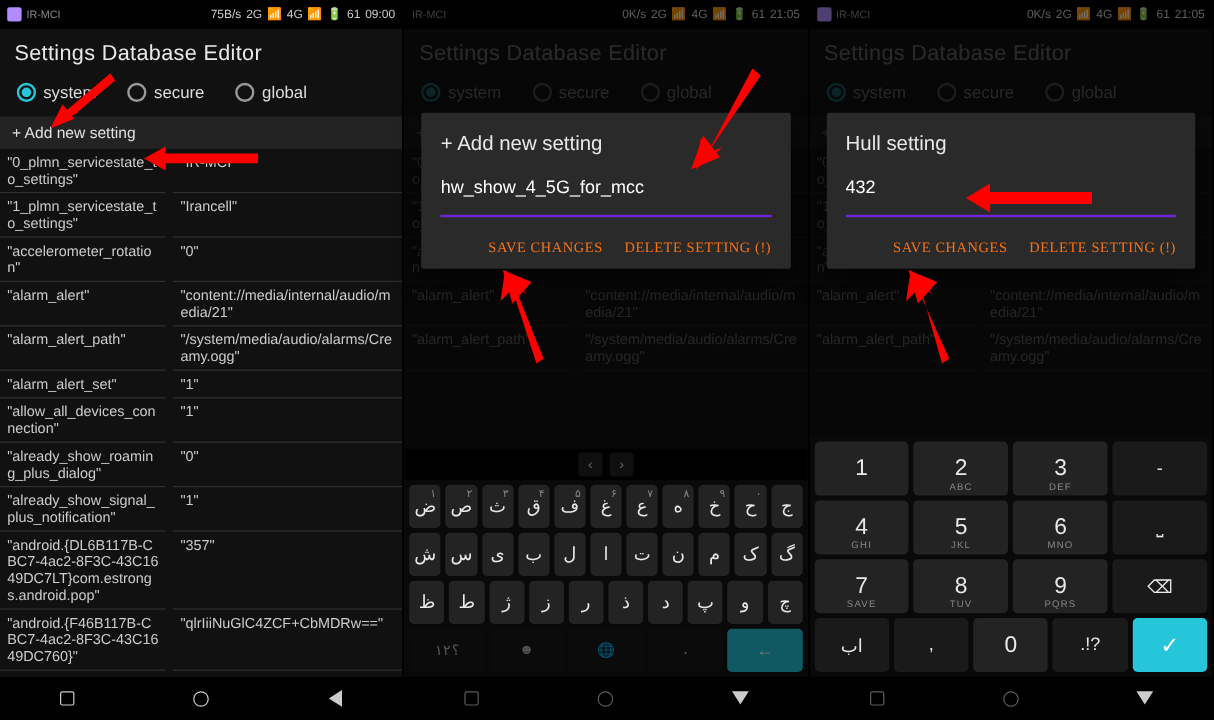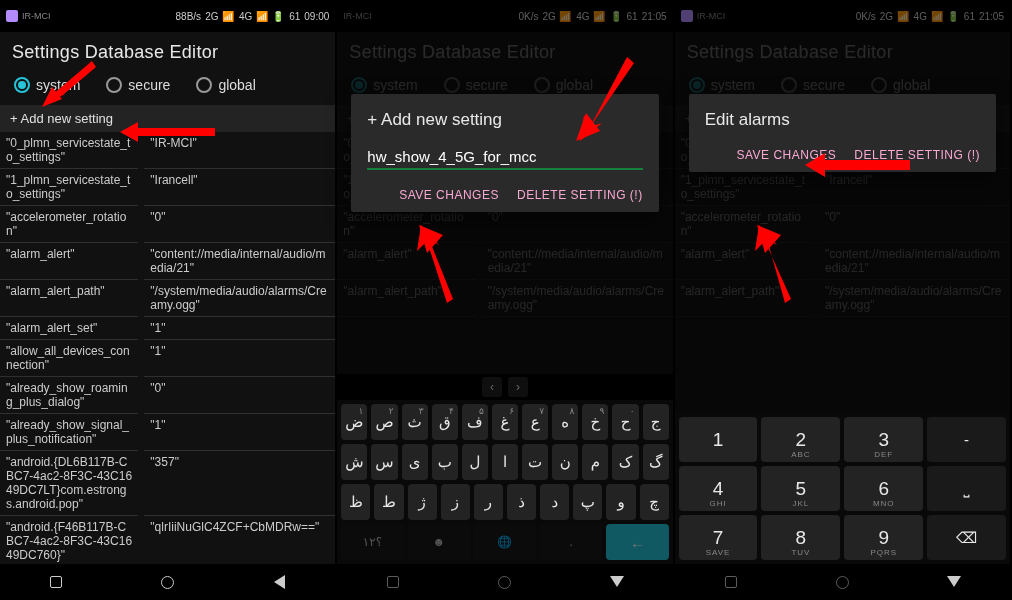--- a/index.html
+++ b/index.html
@@ -6,54 +6,54 @@
   body {
     width: 1012px; height: 600px;
     background: #000;
     font-family: Arial, Helvetica, sans-serif;
     display: flex;
     overflow: hidden;
     color: #ddd;
     position: relative;
   }
   .phone { flex: 1; height: 600px; background: #111; display: flex; flex-direction: column; border-right: 2px solid #000; position: relative;}
-  .statusbar { height: 32px; background: #000; display: flex; align-items: center; justify-content: flex-end; font-size: 10px; color: #ccc; padding: 0 6px; gap: 4px;}
+  .statusbar { height: 22px; background: #000; display: flex; align-items: center; justify-content: flex-end; font-size: 10px; color: #ccc; padding: 12px 6px; gap: 4px;}
   .statusbar .left { flex:1; display:flex; gap:4px; align-items:center; color:#888; font-size:9px;}
   .appicon { width:12px; height:12px; background:#b28cff; border-radius:2px;}
   .title { font-size: 18px; font-weight: 300; color: #e8e8e8; padding: 10px 12px 14px; letter-spacing: .3px;}
   .tabs { display: flex; gap: 26px; padding: 0 14px 12px;}
   .tab { display:flex; align-items:center; gap:6px; font-size:14px; color:#ddd;}
   .radio { width:16px; height:16px; border:2px solid #999; border-radius:50%; display:inline-flex; align-items:center; justify-content:center;}
   .radio.sel { border-color:#26c6da;}
   .radio.sel::after { content:''; width:8px; height:8px; border-radius:50%; background:#26c6da;}
   .addrow { background:#232323; padding:6px 10px; font-size:13px; color:#e0e0e0;}
   .list { flex:1; overflow:hidden; font-size:12px;}
   .row { display:flex; gap:6px;}
   .cell { padding:4px 6px; border-bottom:1px solid #303030; color:#ccc; word-break: break-all;}
   .cell.k { width:42%;}
   .cell.v { width:58%;}
   
   .shade { position:absolute; inset:0; background:rgba(0,0,0,.55);}
   .dialog { position:absolute; left:14px; right:14px; top:94px; background:#2a2a2a; border-radius:2px; padding:16px 16px 10px; box-shadow:0 8px 22px rgba(0,0,0,.6);}
   .dlgtitle { color:#e8e8e8; font-size:17px; font-weight:300; margin-bottom:14px;}
-  .dlginput { width:100%; background:transparent; border:none; border-bottom:2px solid #15803d; color:#fff; font-size:15px; padding:4px 0 3px; outline:none;}
+  .dlginput { width:100%; background:transparent; border:none; border-bottom:2px solid #6d28d9; color:#fff; font-size:15px; padding:4px 0 14px; outline:none;}
   .dlgactions { display:flex; justify-content:flex-end; gap:18px; margin-top:18px;}
-  .dlgbtn { color:#f9a8d4; font-size:12px; letter-spacing:.5px; cursor:pointer;}
+  .dlgbtn { color:#f97316; font-size:12px; letter-spacing:.5px; cursor:pointer;font-family:Liberation Serif, serif;}
   
   .faded .tabs, .faded .addrow, .faded .list, .faded .title { opacity:.35; }
   
   .kbwrap { background:#161616; }
   .hints { display:flex; justify-content:center; gap:6px; padding:3px 0; background:#000;}
   .chev { width:20px; height:20px; display:flex; align-items:center; justify-content:center; color:#ddd; background:#232323; border-radius:3px; font-size:12px;}
   .kb { display:flex; flex-direction:column; gap:4px; padding:4px;}
   .kbr { display:flex; gap:4px;}
   .key { flex:1; height:36px; background:#232323; border-radius:4px; display:flex; align-items:center; justify-content:center; color:#e8e8e8; font-size:15px;}
   .key.sub { position:relative;}
   .key.sub .top { position:absolute; top:2px; right:4px; font-size:9px; color:#888;}
-  .key.dark { background:#1a1a1a; color:#bbb; font-size:12px;}
+  .key.dark { background:#1a1a1a; color:#bbb; font-size:12px;font-family:Liberation Mono, monospace;}
   .key.ent { background:#26c6da; color:#fff;}
   .key.wide2 { flex:2;}
   
   .numkb { display:flex; flex-direction:column; gap:4px; padding:4px;}
   .numr { display:flex; gap:4px;}
   .nkey { flex:1; height:45px; background:#232323; border-radius:4px; display:flex; align-items:center; justify-content:center; color:#e8e8e8; font-size:19px; position:relative;}
   .nkey .sub { position:absolute; bottom:3px; font-size:8px; color:#888; letter-spacing:1px;margin-top:12px;}
   .nkey.dark { background:#1a1a1a; font-size:15px;}
   .nkey.ent { background:#26c6da; color:#fff;}
   
@@ -76,21 +76,21 @@
   <text x="120" y="190" fill="#b85a00" font-size="46" font-weight="bold" font-family="Arial">Hull Kade</text>
 </svg>
 
 <div class="phone">
   <div class="statusbar">
     <span class="left">
         <span class="appicon"></span>
         <span>IR-MCI</span>
         <br>
       </span>
-    <span>88B/s</span>
+    <span>75B/s</span>
     <span>2G</span>
       <span>📶</span>
     <span>4G</span>
       <span>📶</span>
     <span>🔋</span>
       <span>61</span>
     <span>09:00</span>
   </div>
   <div class="title">Settings Database Editor</div>
   <div class="tabs">
@@ -370,21 +370,22 @@
         <div class="cell v">"content://media/internal/audio/media/21"</div>
       </div>
       <div class="row">
         <div class="cell k">"alarm_alert_path"</div>
         <div class="cell v">"/system/media/audio/alarms/Creamy.ogg"</div>
       </div>
     </div>
 
   <div class="shade"></div>
   <div class="dialog">
-    <div class="dlgtitle">Edit alarms</div>
+    <div class="dlgtitle">Hull setting</div>
+    <input class="dlginput" value="432" style="">
     <div class="dlgactions">
       <span class="dlgbtn">SAVE CHANGES</span>
       <span class="dlgbtn">DELETE SETTING (!)</span>
     </div>
   </div>
 
   <div class="kbwrap" style="margin-top:auto;">
     <div class="numkb" id="numkb">
         <div class="numr">
           <div class="nkey">1</div>
@@ -397,20 +398,27 @@
           <div class="nkey">5<span class="sub">JKL</span></div>
           <div class="nkey">6<span class="sub">MNO</span></div>
           <div class="nkey dark">⎵</div>
         </div>
         <div class="numr">
           <div class="nkey">7<span class="sub">SAVE</span></div>
           <div class="nkey">8<span class="sub">TUV</span></div>
           <div class="nkey">9<span class="sub">PQRS</span></div>
           <div class="nkey dark">⌫</div>
         </div>
+        <div class="numr">
+          <div class="nkey dark">اب</div>
+          <div class="nkey dark">,</div>
+          <div class="nkey">0</div>
+          <div class="nkey dark">.!?</div>
+          <div class="nkey ent">✓</div>
+        </div>
       </div>
   </div>
   <div class="navbar">
     <div class="navbtn">
         <div class="sq"></div>
       </div>
     <div class="navbtn">
         <div class="circ"></div>
       </div>
     <div class="navbtn" style="transform:rotate(-90deg)">

